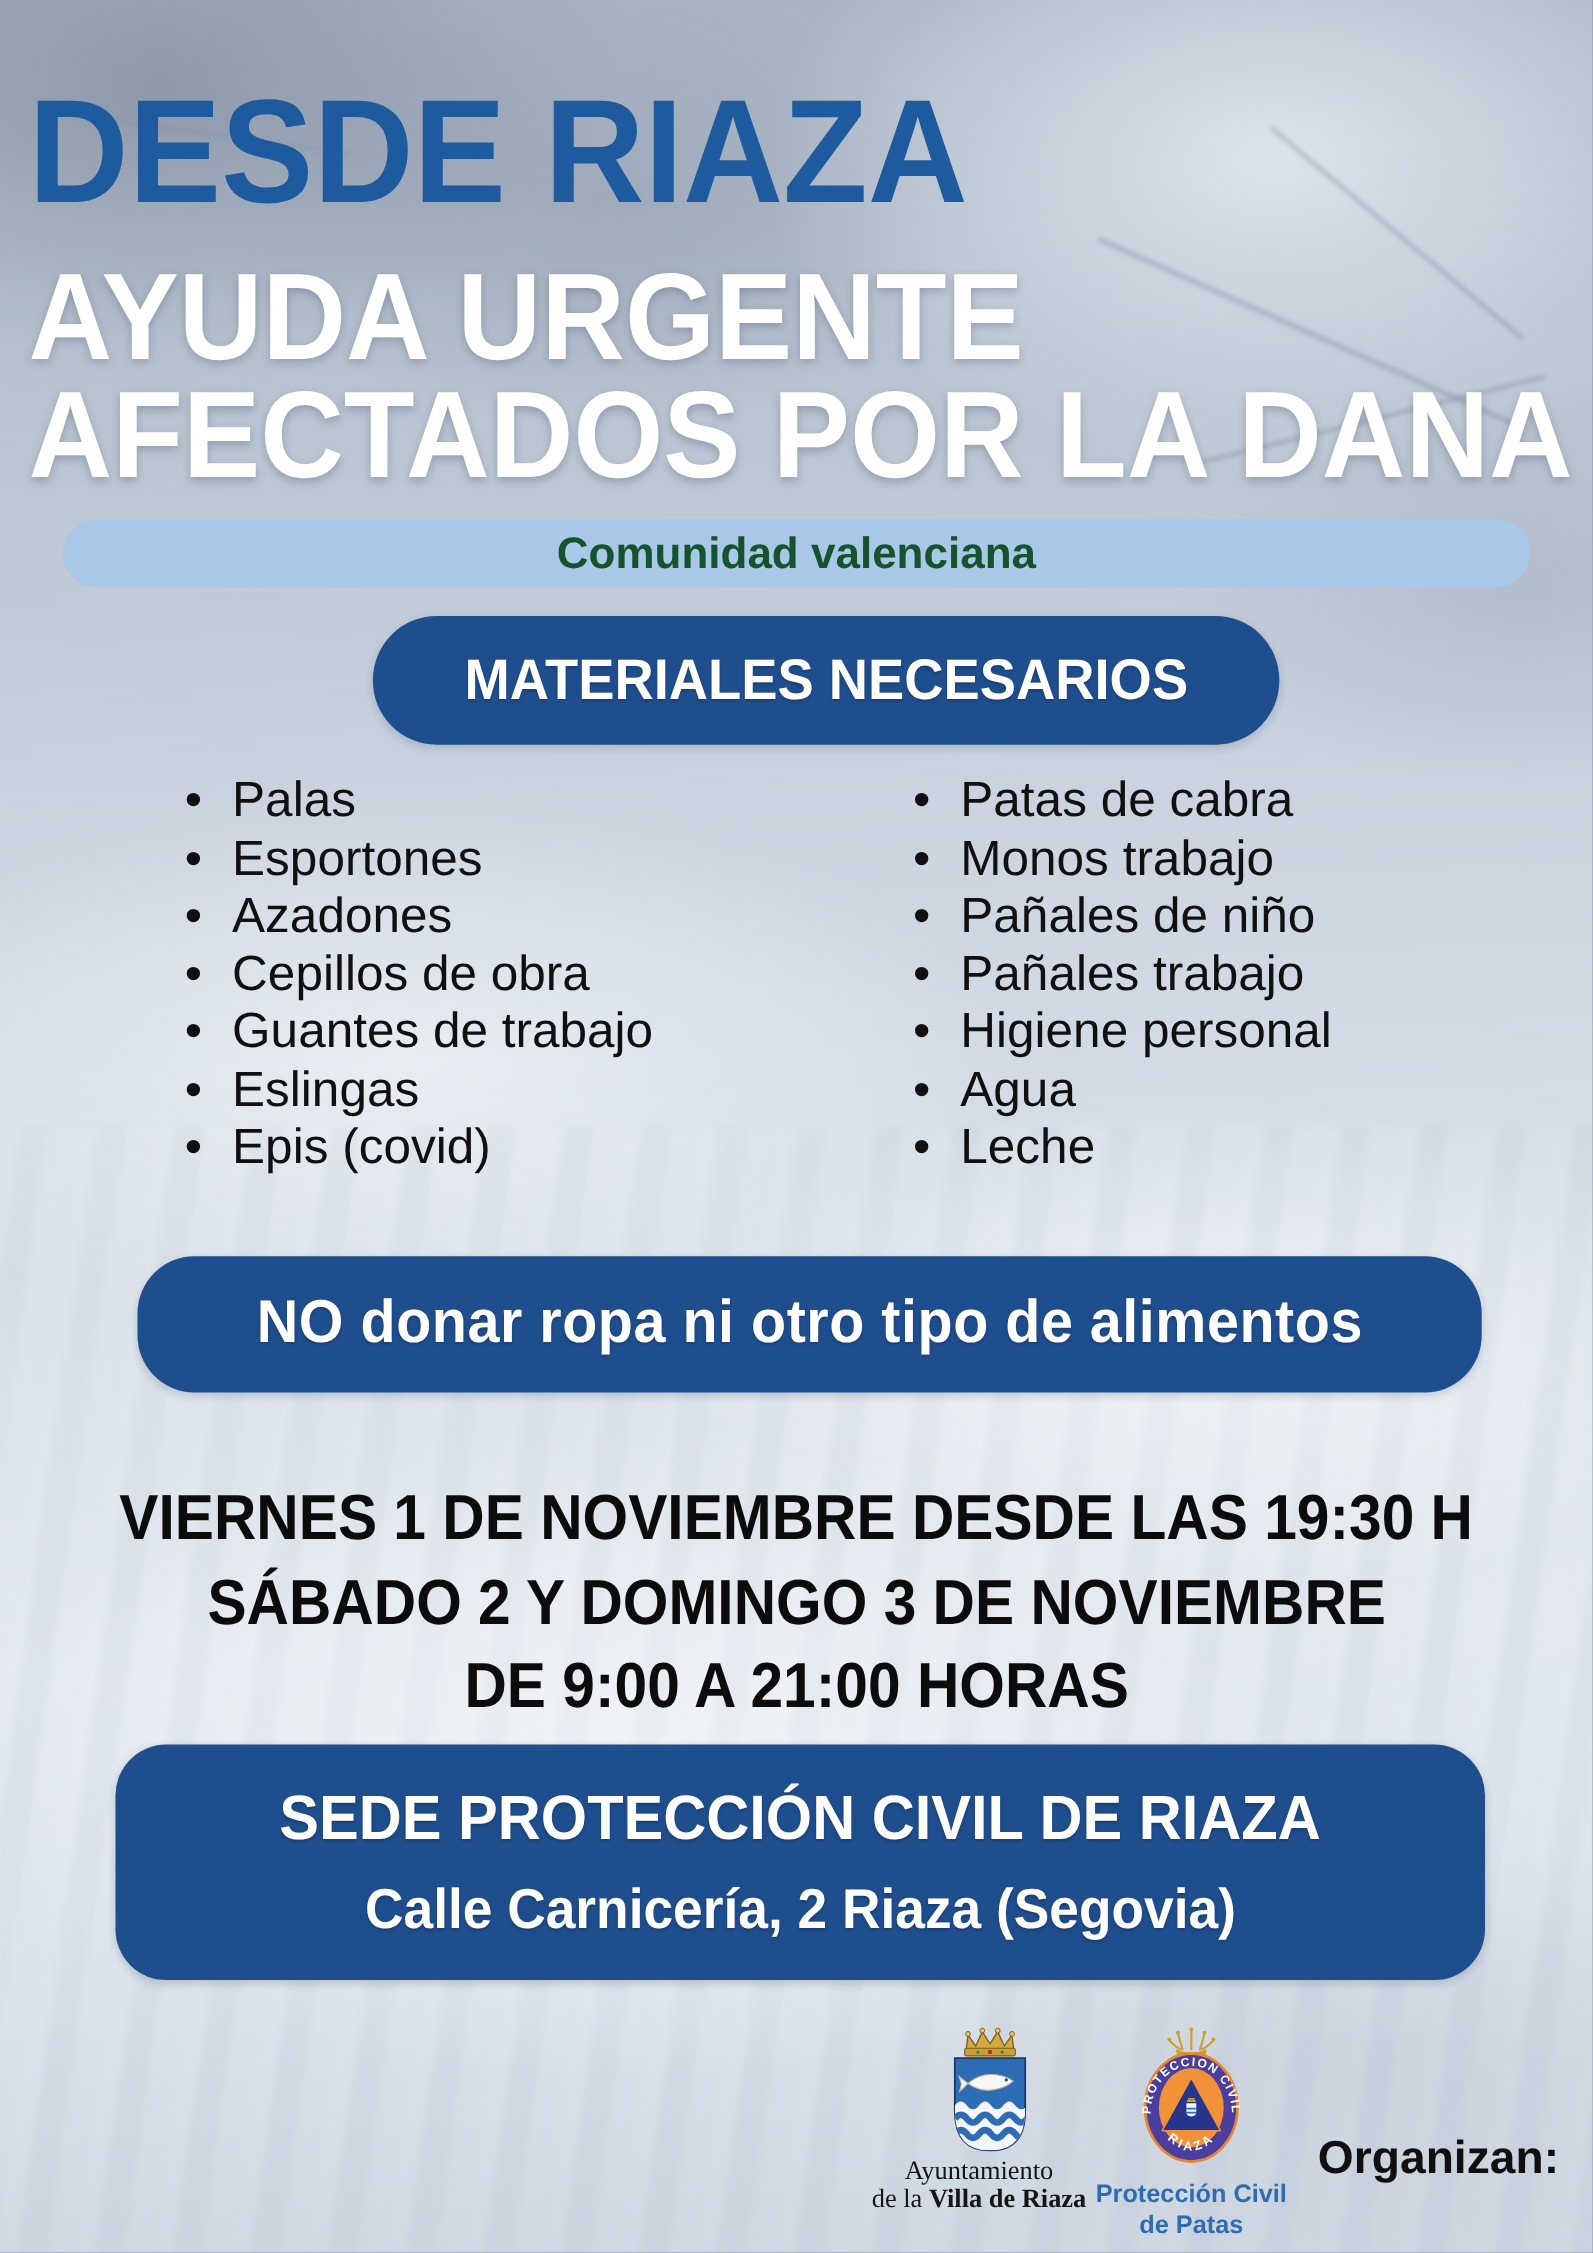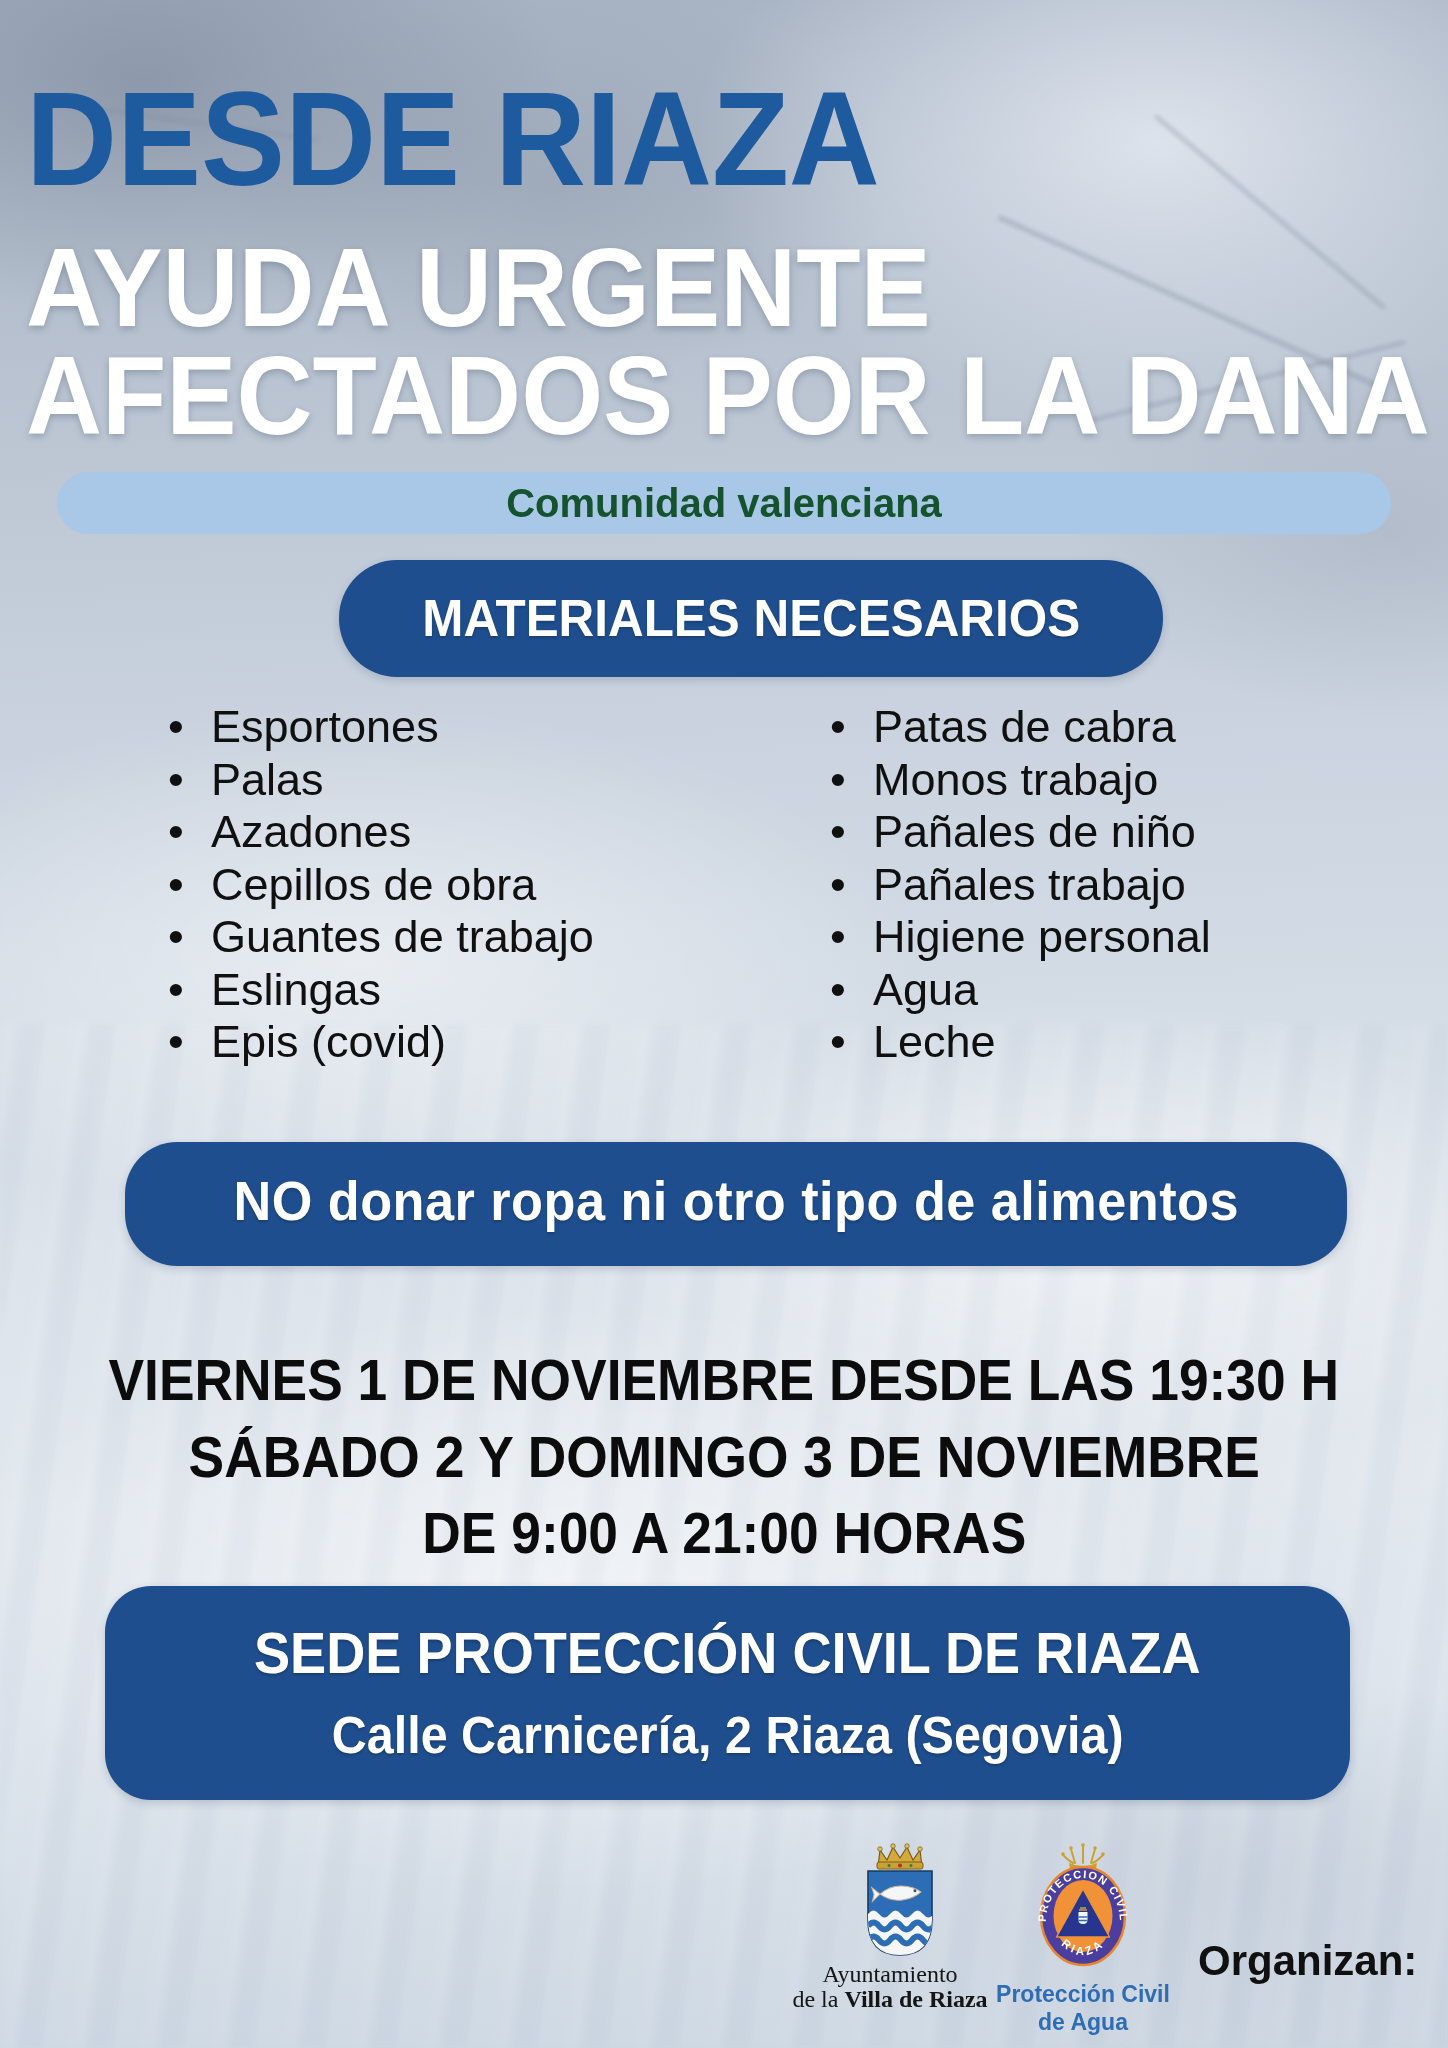--- a/index.html
+++ b/index.html
@@ -124,22 +124,22 @@
 
   <div class="region-pill">
     <span>Comunidad valenciana</span>
   </div>
 
   <div class="pill-dark materials-pill">
     <span>MATERIALES NECESARIOS</span>
   </div>
 
   <ul class="materials-list left">
+    <li><span>Palas</span></li>
     <li><span>Esportones</span></li>
-    <li><span>Palas</span></li>
     <li><span>Azadones</span></li>
     <li><span>Cepillos de obra</span></li>
     <li><span>Guantes de trabajo</span></li>
     <li><span>Eslingas</span></li>
     <li><span>Epis (covid)</span></li>
   </ul>
 
   <ul class="materials-list right">
     <li><span>Patas de cabra</span></li>
     <li><span>Monos trabajo</span></li>
@@ -225,18 +225,18 @@
     </text>
   </svg>
 
   <div class="ayto-caption">
     <div>Ayuntamiento</div>
     <div><span>de la </span><strong>Villa de Riaza</strong></div>
   </div>
 
   <div class="pc-caption">
     <div>Protección Civil</div>
-    <div>de Agua</div>
+    <div>de Patas</div>
   </div>
 
   <div class="organizan">Organizan:</div>
 
 </div>
 
 </body></html>

